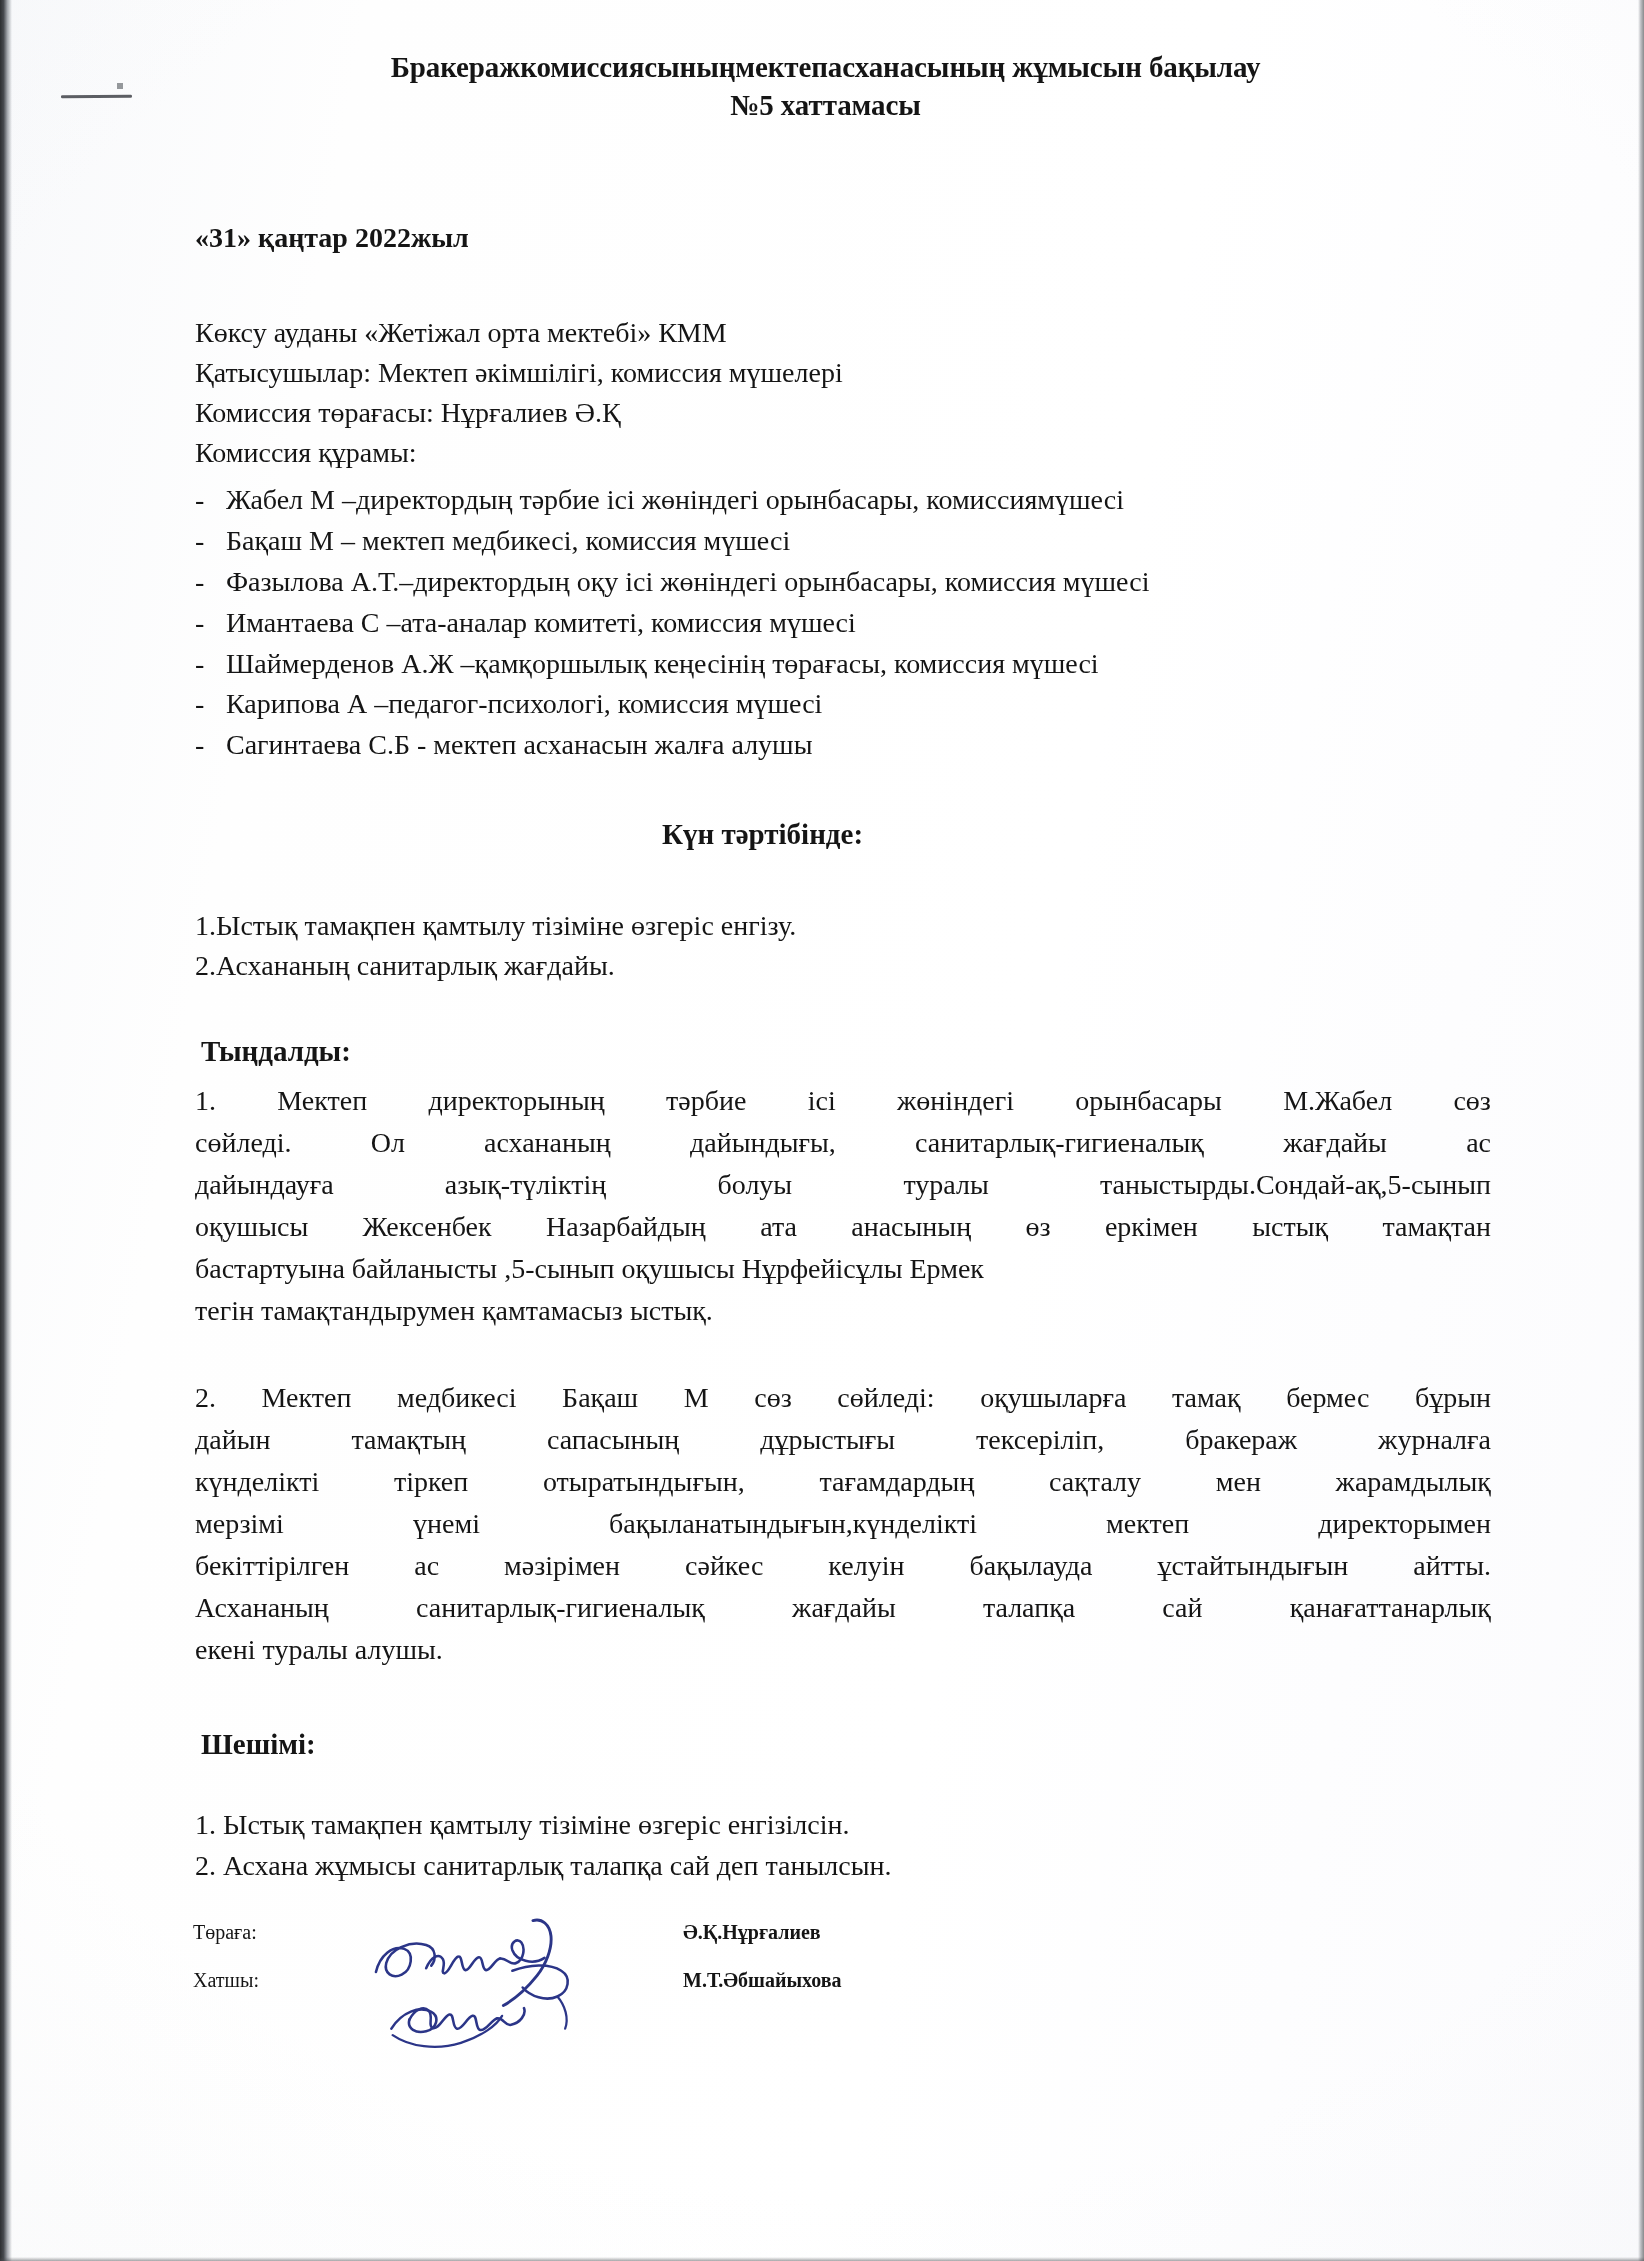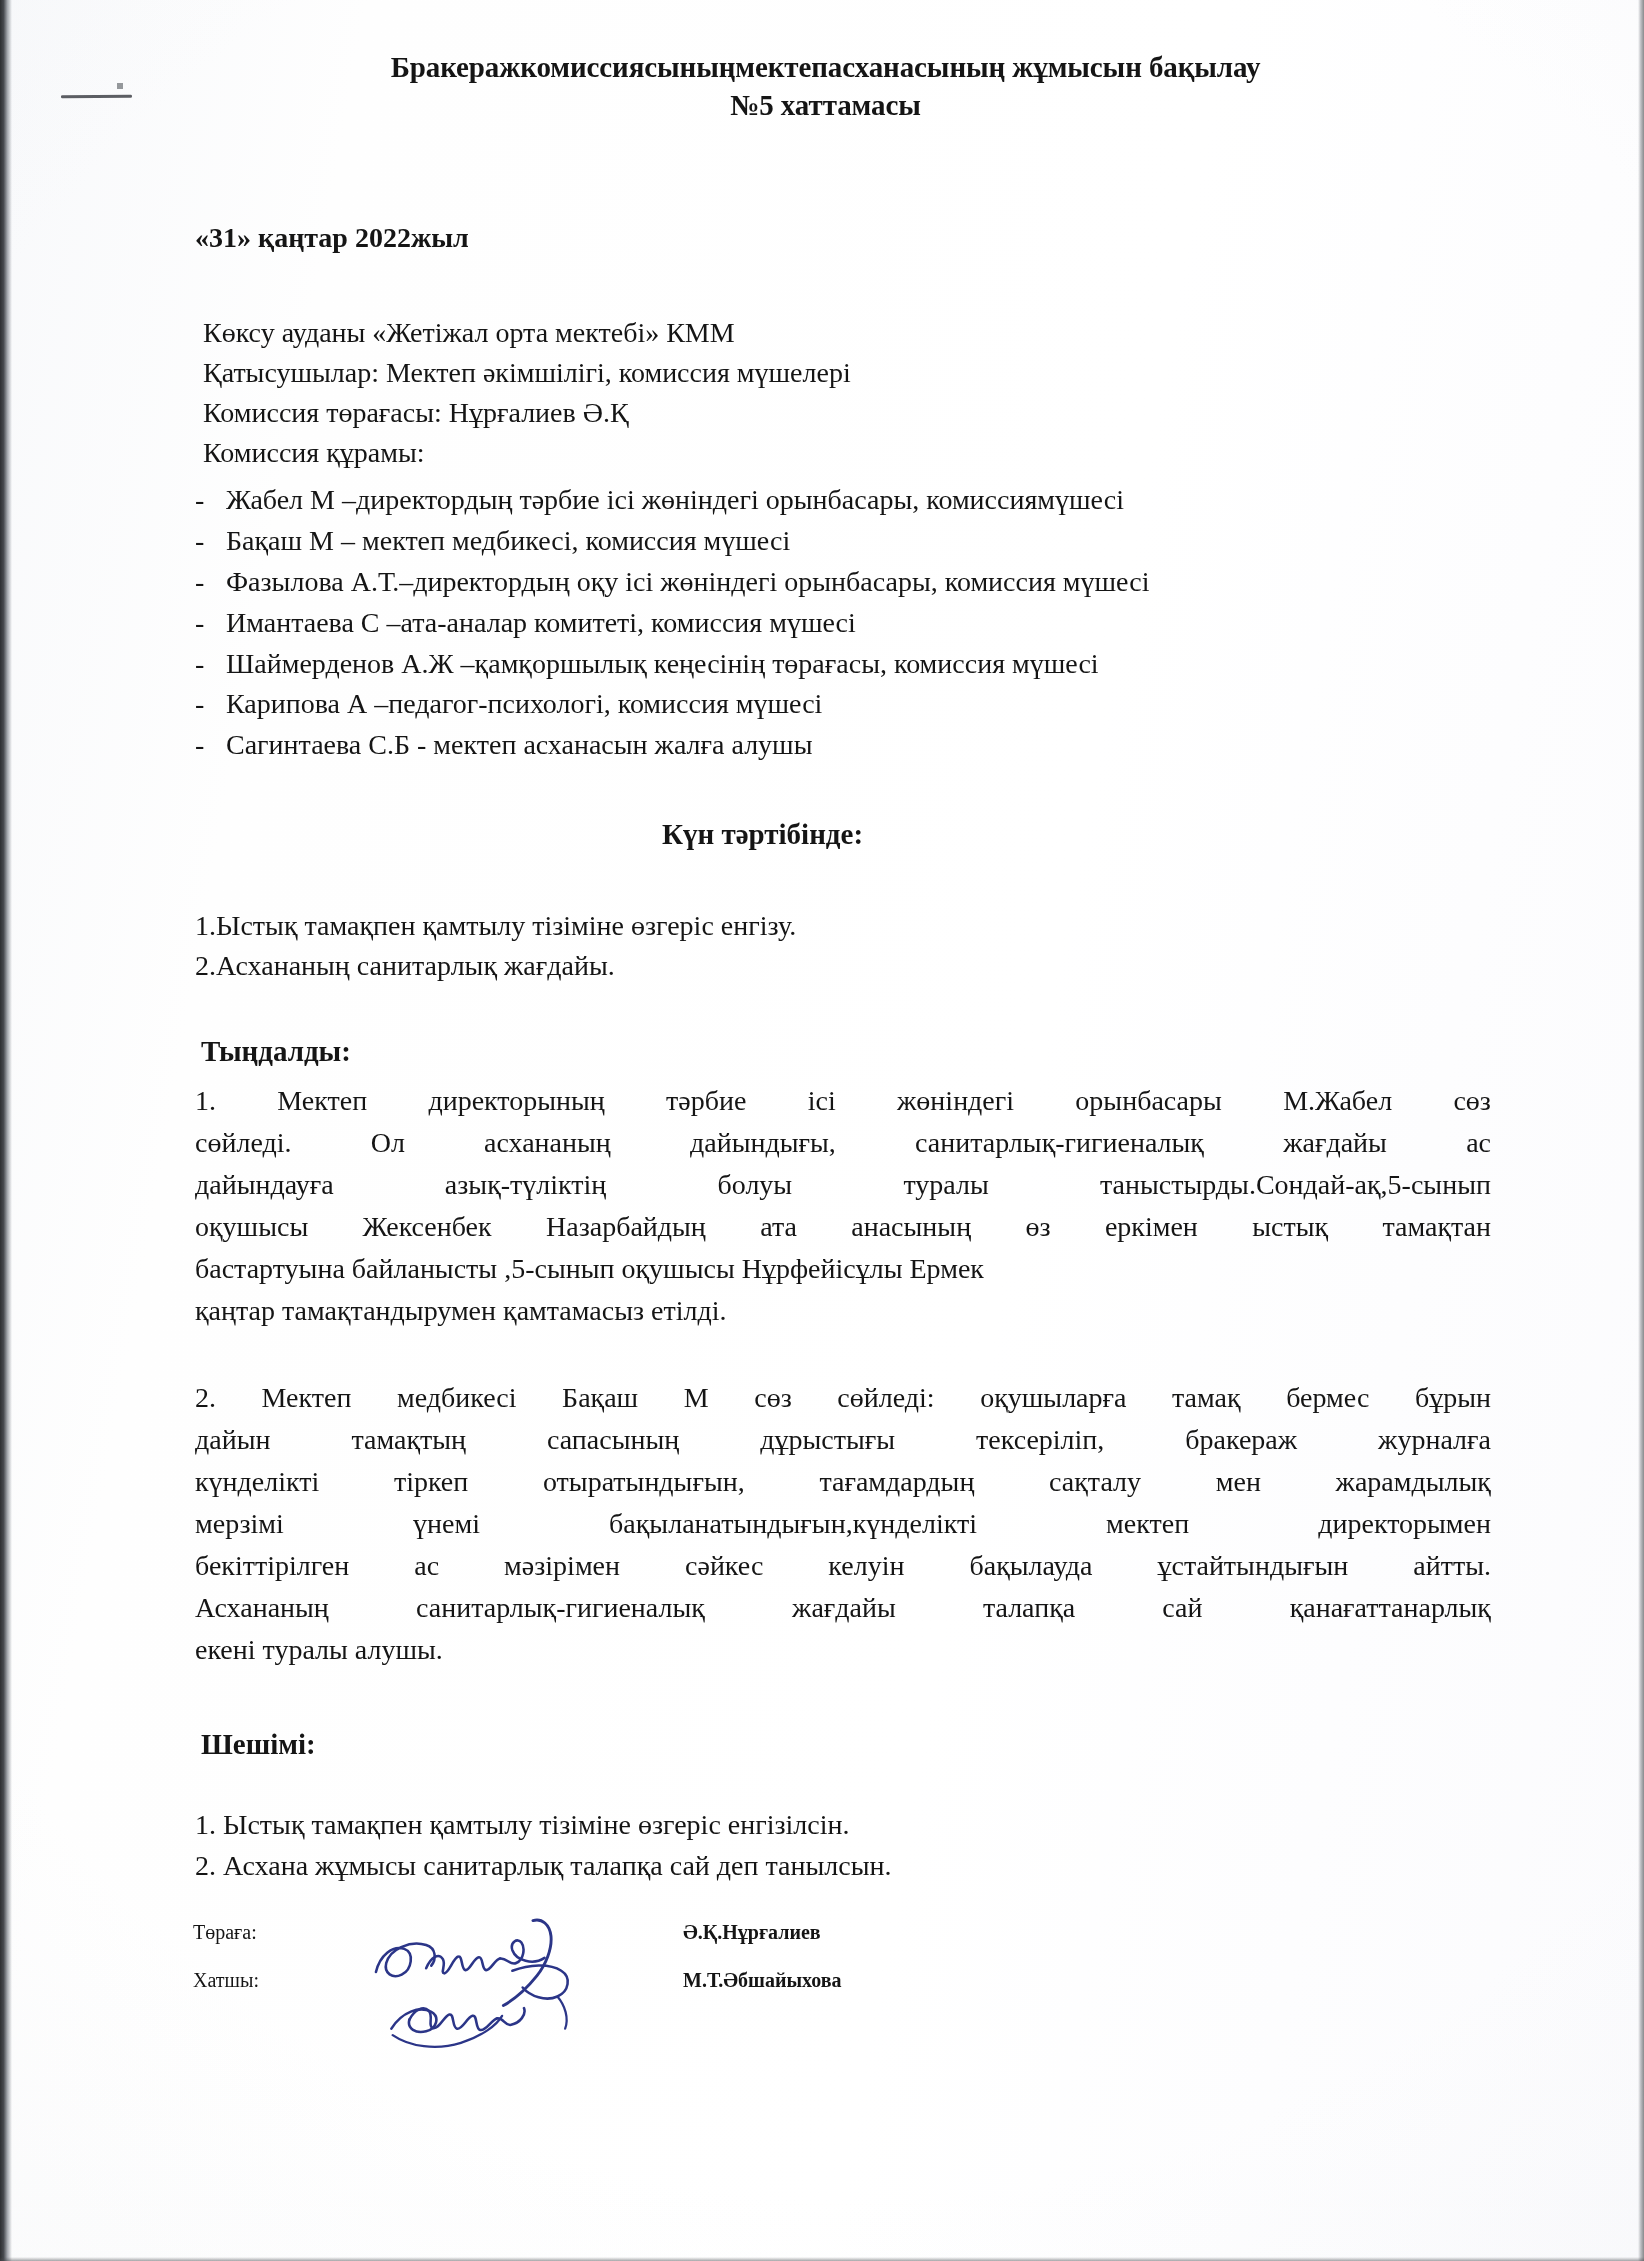--- a/index.html
+++ b/index.html
@@ -105,21 +105,20 @@
   }
 
   
   .intro {
     position: absolute;
     left: 195px;
     top: 313px;
     width: 1322px;
     font-size: 28px;
     line-height: 1.43;
-    margin-left: 8px;
   }
   .intro div { white-space: nowrap; }
 
   
   .members {
     position: absolute;
     left: 195px;
     top: 480px;
     width: 1341px;
     font-size: 28px;
@@ -336,21 +335,21 @@
           <span>Жексенбек</span>
           <span>Назарбайдың</span>
           <span>ата</span>
           <span>анасының</span>
           <span>өз</span>
           <span>еркімен</span>
           <span>ыстық</span>
           <span>тамақтан</span>
         </span>
         <span class="ln">бастартуына байланысты ,5-сынып оқушысы Нұрфейісұлы Ермек</span>
-        <span class="ln">қаңтар тамақтандырумен қамтамасыз етілді.</span>
+        <span class="ln">тегін тамақтандырумен қамтамасыз ыстық.</span>
       </div>
 
     <div class="para" id="para2">
         <span class="ln j">
           <span>2.</span>
           <span>Мектеп</span>
           <span>медбикесі</span>
           <span>Бақаш</span>
           <span>М</span>
           <span>сөз</span>

